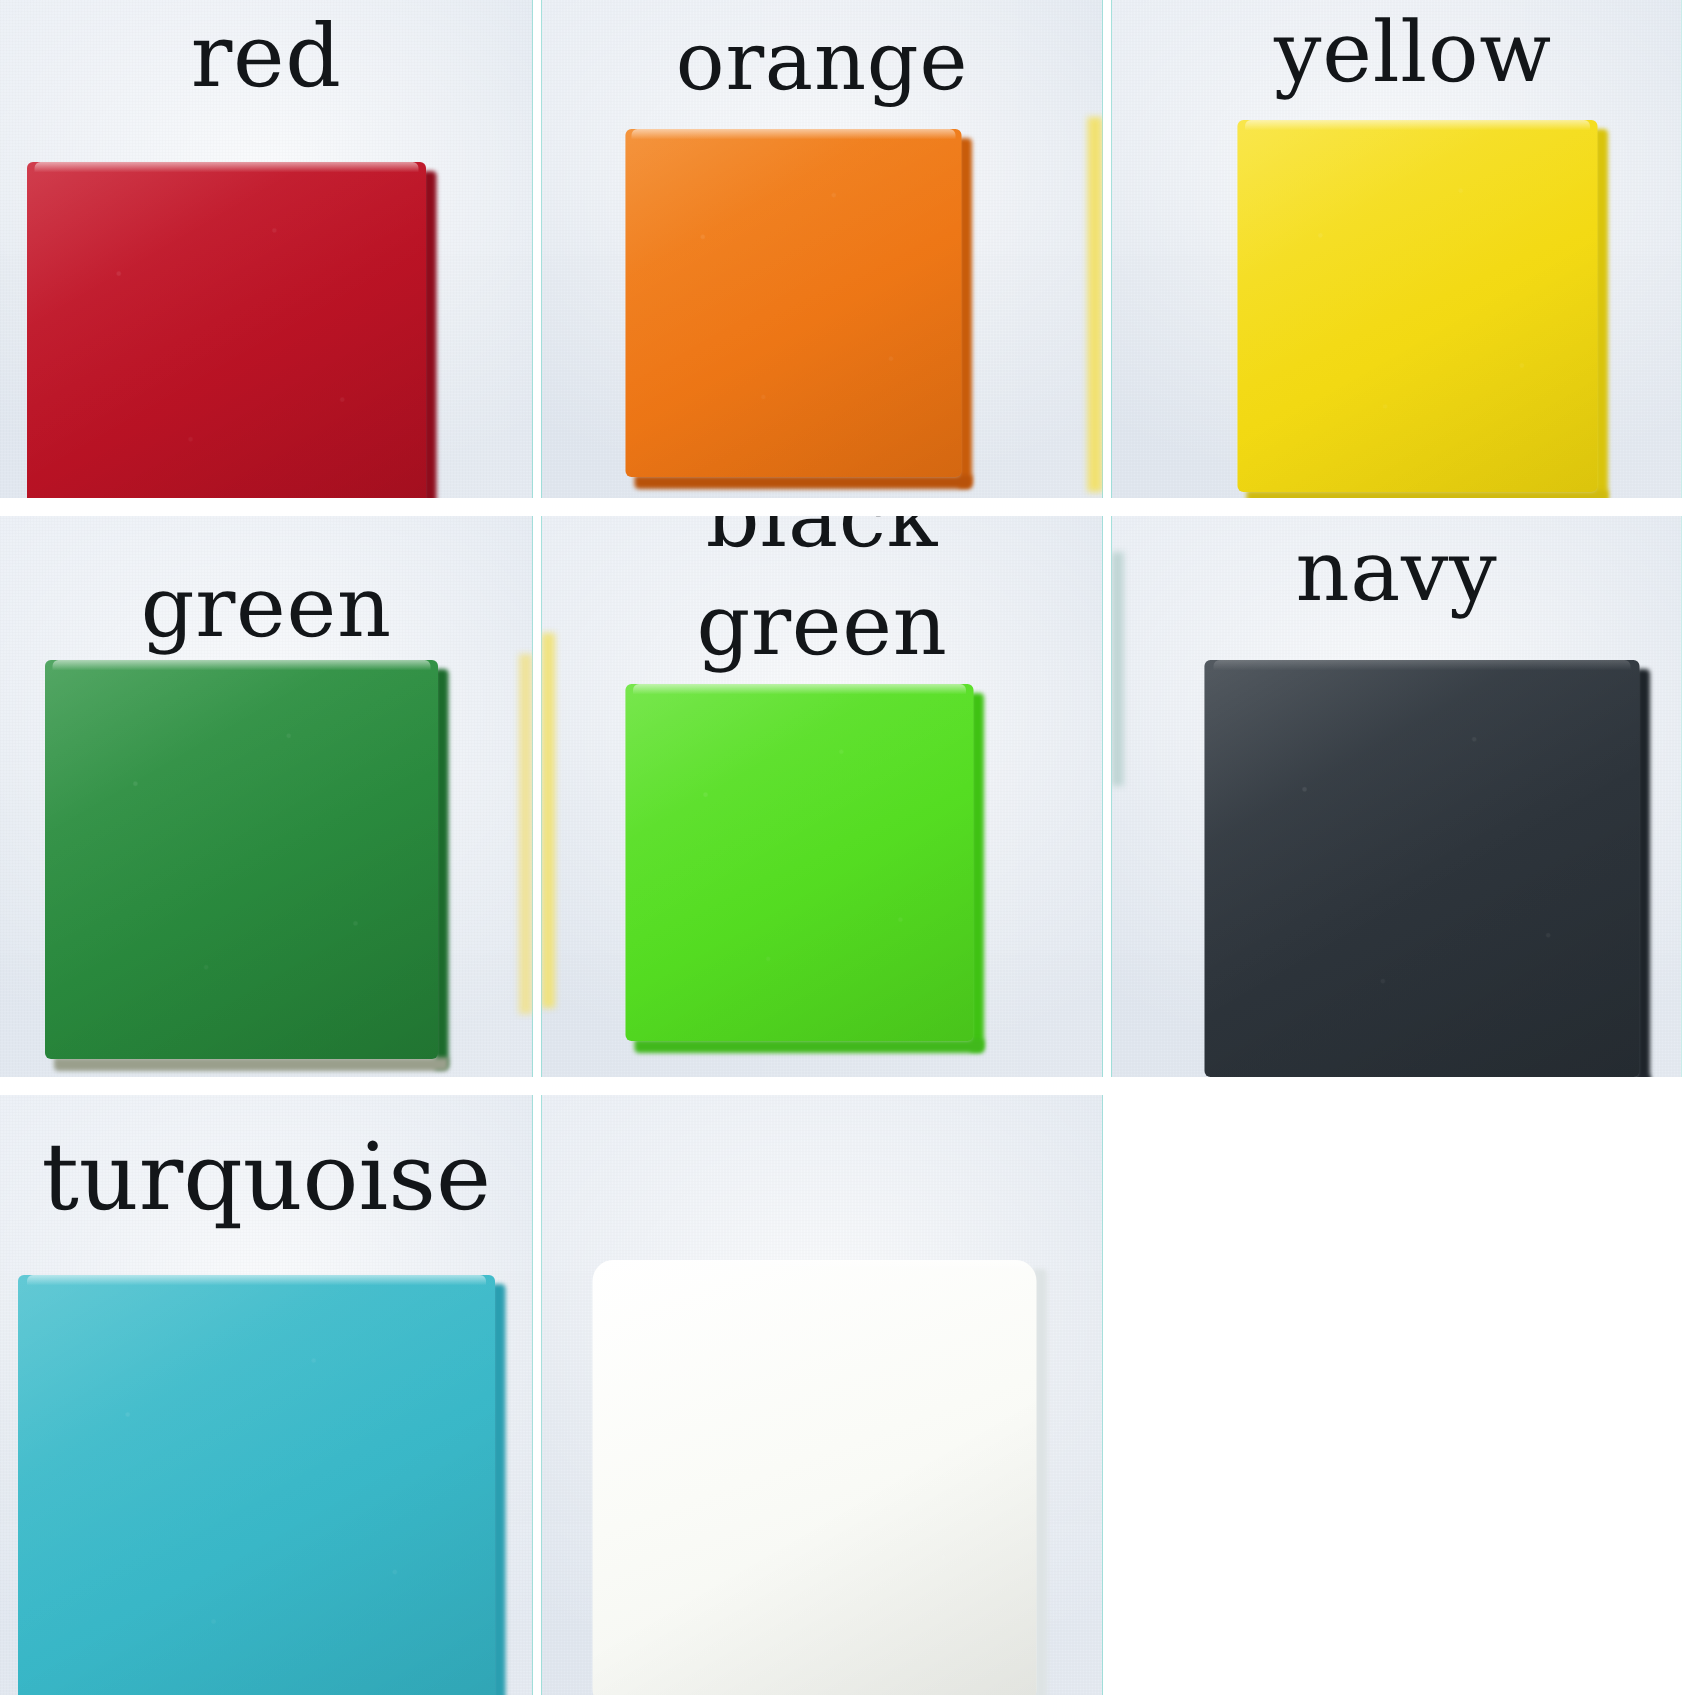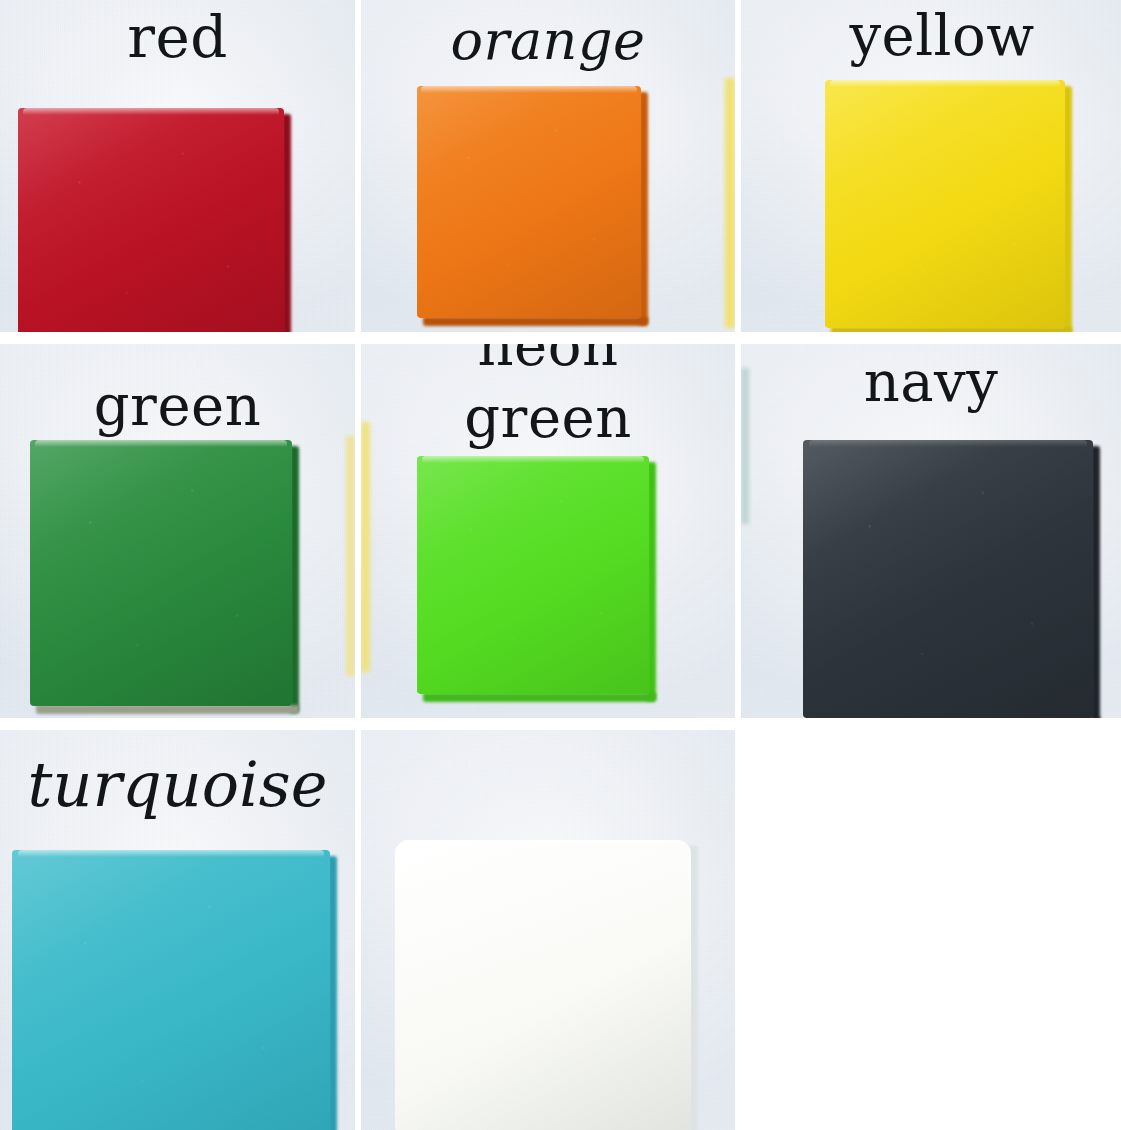--- a/index.html
+++ b/index.html
@@ -109,27 +109,27 @@
   
   .sliver{
     position:absolute;
     z-index:2;
     filter:blur(2.2px);
     opacity:.95;
   }
 
   
   .cell.c-red .label{top:8px;font-size:58px;}
-  .cell.c-orange .label{top:14px;font-size:54px;font-style:italic;}
+  .cell.c-orange .label{top:14px;font-size:54px;}
   .cell.c-yellow .label{top:8px;font-size:56px;margin-left:22px;}
   .cell.c-green .label{top:34px;font-size:56px;}
   .cell.c-neongreen .label-sub{top:46px;font-size:56px;}
   .cell.c-neongreen .label-top{top:-26px;font-size:56px;}
   .cell.c-navy .label{top:10px;font-size:56px;}
-  .cell.c-turquoise .label{top:24px;font-size:62px;letter-spacing:0;font-style:italic;}
+  .cell.c-turquoise .label{top:24px;font-size:62px;letter-spacing:0;}
   .cell.c-white .label{top:32px;font-size:58px;}
   .cell.c-black .label{top:26px;font-size:58px;}
 </style>
 </head>
 <body>
 
 <div class="grid">
 
   <div class="cell c-red">
     <div class="paper"></div>
@@ -189,21 +189,21 @@
         <div class="topgloss"></div>
       </div>
     </div>
   </div>
 
   <div class="gutter"></div>
 
   <div class="cell c-neongreen">
     <div class="paper"></div>
     <div class="sliver" style="left:0;top:78px;width:9px;height:250px;background:#f0e27a;"></div>
-    <div class="label label-top">neon</div>
+    <div class="label label-top">black</div>
     <div class="label label-sub">green</div>
     <div class="swatch" style="left:56px;top:112px;width:232px;height:238px;">
       <div class="edge" style="background:#3fc213;"></div>
       <div class="base" style="background:#41b81c;"></div>
       <div class="face" style="background:linear-gradient(155deg,#5ee22c 0%,#55dd22 50%,#4ed21d 100%);">
         <div class="topgloss"></div>
       </div>
     </div>
   </div>
 

